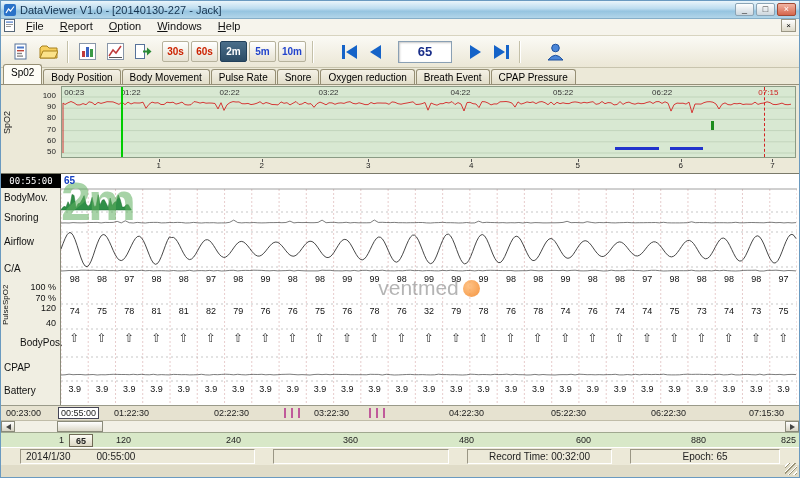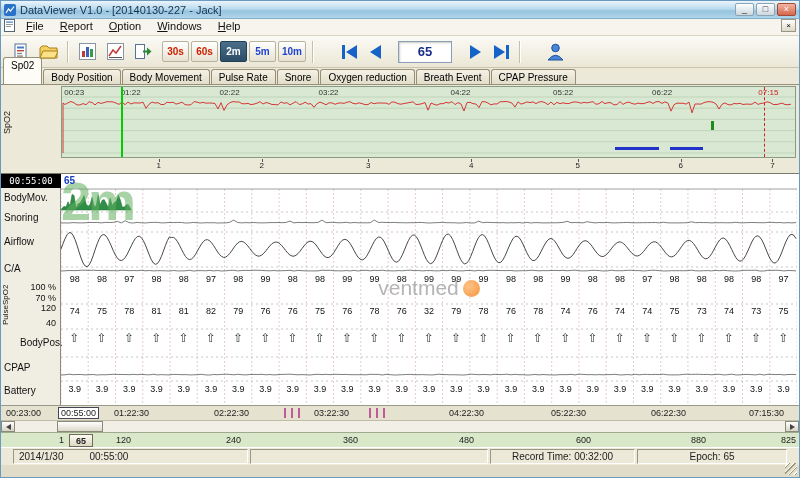--- a/index.html
+++ b/index.html
@@ -47,21 +47,21 @@
   .epoch-box { width:54px; height:22px; margin:0 10px; background:#fff; border:1px solid #8aa0b4;
     box-shadow:inset 1px 1px 2px rgba(0,0,0,.22); text-align:center; font-size:13px; font-weight:bold;
     color:#1a2f8a; font-family:"Liberation Sans",sans-serif; outline:none; }
   .person-btn { margin-left:16px; }
 
   
   .tabbar { position:absolute; top:67px; left:0; right:0; height:17px; background:#ece9d8;
     display:flex; align-items:flex-end; padding:0 0 0 2px; border-bottom:1px solid #96907a; }
   .tab { height:15px; padding:2px 7px 0; margin-right:1px; font-size:10px; white-space:nowrap;
     background:linear-gradient(#f4f1e6,#e2decA); border:1px solid #968f74; border-bottom:none; border-radius:3px 3px 0 0; }
-  .tab.active { background:#fdfcf6; height:27px; position:relative; z-index:2; }
+  .tab.active { background:#fdfcf6; height:20px; position:relative; z-index:2; }
 
   
   .overview { position:absolute; top:84px; left:0; right:0; height:88px; background:#ece9d8; }
   .ov-ylabel { position:absolute; left:1px; top:6px; width:13px; height:62px; font-size:9px; color:#222;
     writing-mode:vertical-rl; transform:rotate(180deg); text-align:center; }
   .ov-yticks { position:absolute; left:14px; top:1px; width:44px; height:72px; }
   .ov-ytick { position:absolute; right:3px; font-size:8px; color:#222; }
   .ov-plot { position:absolute; left:60px; right:3px; top:1px; height:72px; background:#d8e8d2; border:1px solid #8a9a84;padding-left:16px; }
   .ov-plot svg { position:absolute; inset:0; width:100%; height:100%; }
   .ov-time { position:absolute; top:1px; font-size:8px; color:#333; }
@@ -111,21 +111,21 @@
   .s-tri-l { width:0; height:0; border-top:3px solid transparent; border-bottom:3px solid transparent; border-right:5px solid #444; }
   .s-tri-r { width:0; height:0; border-top:3px solid transparent; border-bottom:3px solid transparent; border-left:5px solid #444; }
   .sb-thumb { position:absolute; left:56px; top:0; width:46px; height:11px; background:linear-gradient(#fff,#dcd8c8); border:1px solid #8a8a7a; }
   .epoch-ruler { position:absolute; top:431px; left:0; right:0; height:15px; background:#d8e8c8; border-top:1px solid #a0a890; }
   .er-label { position:absolute; top:2px; font-size:9px; color:#222; }
   .er-label.current { background:linear-gradient(#fcfbf4,#ddd8c4); border:1px solid #6f6a55; padding:0 6px;
     height:13px; top:1px; line-height:12px; font-weight:bold; }
 
   
   .statusbar { position:absolute; top:446px; left:0; right:0; height:18px; background:#ece9d8;
-    display:flex; gap:2px; padding:1px 12px; border-top:1px solid #fff; }
+    display:flex; gap:18px; padding:1px 19px; border-top:1px solid #fff; }
   .sb-cell { border:1px solid; border-color:#9a9684 #fff #fff #9a9684; font-size:10px; padding:1px 5px;
     color:#222; display:flex; align-items:center; }
   .sb-datetime { width:235px; gap:26px; }
   .sb-spacer { flex:1; }
   .sb-record { width:145px; justify-content:center; }
   .sb-epoch { width:150px; justify-content:center; }
   .window-bottom { position:absolute; top:464px; left:0; right:0; bottom:0; background:#e0dcc8; }
   .resize-grip { position:absolute; right:2px; bottom:2px; width:12px; height:12px;
     background:repeating-linear-gradient(135deg,transparent 0 2px,#fff 2px 3px,#9a9478 3px 4px); }
 </style>
@@ -245,20 +245,28 @@
       <span class="tab">Body Movement</span>
       <span class="tab">Pulse Rate</span>
       <span class="tab">Snore</span>
       <span class="tab">Oxygen reduction</span>
       <span class="tab">Breath Event</span>
       <span class="tab">CPAP Pressure</span>
     </div>
 
   <div class="overview">
     <div class="ov-ylabel">SpO2</div>
+    <div class="ov-yticks">
+        <div class="ov-ytick" style="top: 5px;">100</div>
+        <div class="ov-ytick" style="top: 16.2px;">90</div>
+        <div class="ov-ytick" style="top: 27.4px;">80</div>
+        <div class="ov-ytick" style="top: 38.6px;">70</div>
+        <div class="ov-ytick" style="top: 49.8px;">60</div>
+        <div class="ov-ytick" style="top: 61px;">50</div>
+      </div>
     <div class="ov-plot">
         <svg viewBox="0 0 733 70" preserveAspectRatio="none">
           <path d="M0,10.0 L733,10.0 M0,21.2 L733,21.2 M0,32.4 L733,32.4 M0,43.6 L733,43.6 M0,54.8 L733,54.8 M0,66.0 L733,66.0 " stroke="#b4c8ac" stroke-width="0.6" fill="none" vector-effect="non-scaling-stroke"></path>
           <path d="M1,66 L1,16 L3,17.5 L6,15.8 L9,14.5 L12,15.8 L15,17.9 L18,17.9 L21,16.6 L24,17.7 L27,14.8 L30,15.5 L33,17.9 L36,15.4 L39,16.4 L42,15.6 L45,14.7 L48,14.8 L51,14.9 L54,16.1 L57,17.4 L60,15.1 L63,17.7 L66,15.1 L69,17.0 L72,15.8 L75,16.0 L78,16.0 L81,15.2 L84,21.3 L87,17.3 L90,15.1 L93,16.0 L96,15.7 L99,17.5 L102,17.5 L105,15.2 L108,15.7 L111,15.2 L114,17.1 L117,16.3 L120,15.1 L123,17.6 L126,18.0 L129,17.7 L132,14.6 L135,15.1 L138,16.1 L141,15.3 L144,16.2 L147,16.0 L150,16.1 L153,16.5 L156,21.9 L159,15.7 L162,23.4 L165,17.8 L168,15.6 L171,14.6 L174,15.0 L177,14.9 L180,16.7 L183,16.8 L186,16.4 L189,17.6 L192,17.1 L195,16.2 L198,14.7 L201,17.0 L204,15.5 L207,16.3 L210,17.5 L213,17.6 L216,17.9 L219,14.9 L222,16.3 L225,15.7 L228,17.9 L231,16.2 L234,14.5 L237,17.5 L240,17.0 L243,15.2 L246,17.0 L249,16.7 L252,20.3 L255,16.7 L258,15.1 L261,16.3 L264,17.8 L267,15.8 L270,15.9 L273,17.3 L276,16.2 L279,15.9 L282,16.4 L285,15.2 L288,14.7 L291,16.4 L294,16.9 L297,15.8 L300,16.6 L303,17.6 L306,17.6 L309,15.5 L312,16.7 L315,16.0 L318,16.0 L321,16.1 L324,16.1 L327,17.3 L330,14.9 L333,15.3 L336,16.7 L339,17.2 L342,16.5 L345,16.0 L348,15.4 L351,14.8 L354,17.5 L357,17.3 L360,16.7 L363,15.5 L366,23.2 L369,16.0 L372,17.3 L375,18.2 L378,16.7 L381,16.7 L384,15.4 L387,16.0 L390,14.6 L393,17.6 L396,15.6 L399,17.0 L402,24.0 L405,15.6 L408,15.3 L411,16.7 L414,17.0 L417,20.6 L420,14.6 L423,14.8 L426,16.0 L429,17.9 L432,16.9 L435,17.0 L438,14.8 L441,14.7 L444,14.5 L447,15.0 L450,16.1 L453,20.1 L456,14.9 L459,17.1 L462,16.2 L465,14.9 L468,15.6 L471,14.9 L474,16.6 L477,15.0 L480,14.6 L483,15.7 L486,17.7 L489,15.0 L492,17.8 L495,15.3 L498,16.7 L501,15.8 L504,16.5 L507,16.6 L510,15.3 L513,14.9 L516,15.3 L519,16.2 L522,15.3 L525,15.9 L528,15.2 L531,14.7 L534,17.3 L537,16.7 L540,14.5 L543,16.7 L546,15.6 L549,15.8 L552,17.9 L555,17.5 L558,14.6 L561,17.4 L564,15.7 L567,15.1 L570,16.5 L573,17.2 L576,16.1 L579,16.7 L582,16.5 L585,15.4 L588,14.7 L591,16.5 L594,14.7 L597,14.6 L600,16.4 L603,14.8 L606,16.2 L609,24.1 L612,17.7 L615,16.1 L618,16.3 L621,16.2 L624,17.1 L627,15.1 L630,25.8 L633,17.0 L636,17.0 L639,17.1 L642,15.6 L645,14.8 L648,14.7 L651,15.2 L654,17.0 L657,22.0 L660,17.3 L663,15.9 L666,17.6 L669,17.9 L672,16.5 L675,16.8 L678,16.3 L681,17.5 L684,17.1 L687,17.2 L690,17.2 L693,15.1 L696,17.4 L699,16.4 L702,16.0 L705,14.8 L708,15.6 L711,17.4 L714,17.6 L717,17.0 L720,16.1 L723,17.5 L726,17.7 L729,17.2" stroke="#d42424" stroke-width="0.9" fill="none" vector-effect="non-scaling-stroke"></path>
         </svg>
       <div class="ov-cursor" style="left:8%"></div>
       <div class="ov-endline" style="left:95.8%"></div>
       <div class="ov-event" style="left:75.5%;width:6%"></div>
       <div class="ov-event" style="left:83%;width:4.5%"></div>
       <div class="ov-marker" style="left:88.5%;top:48%"></div>

